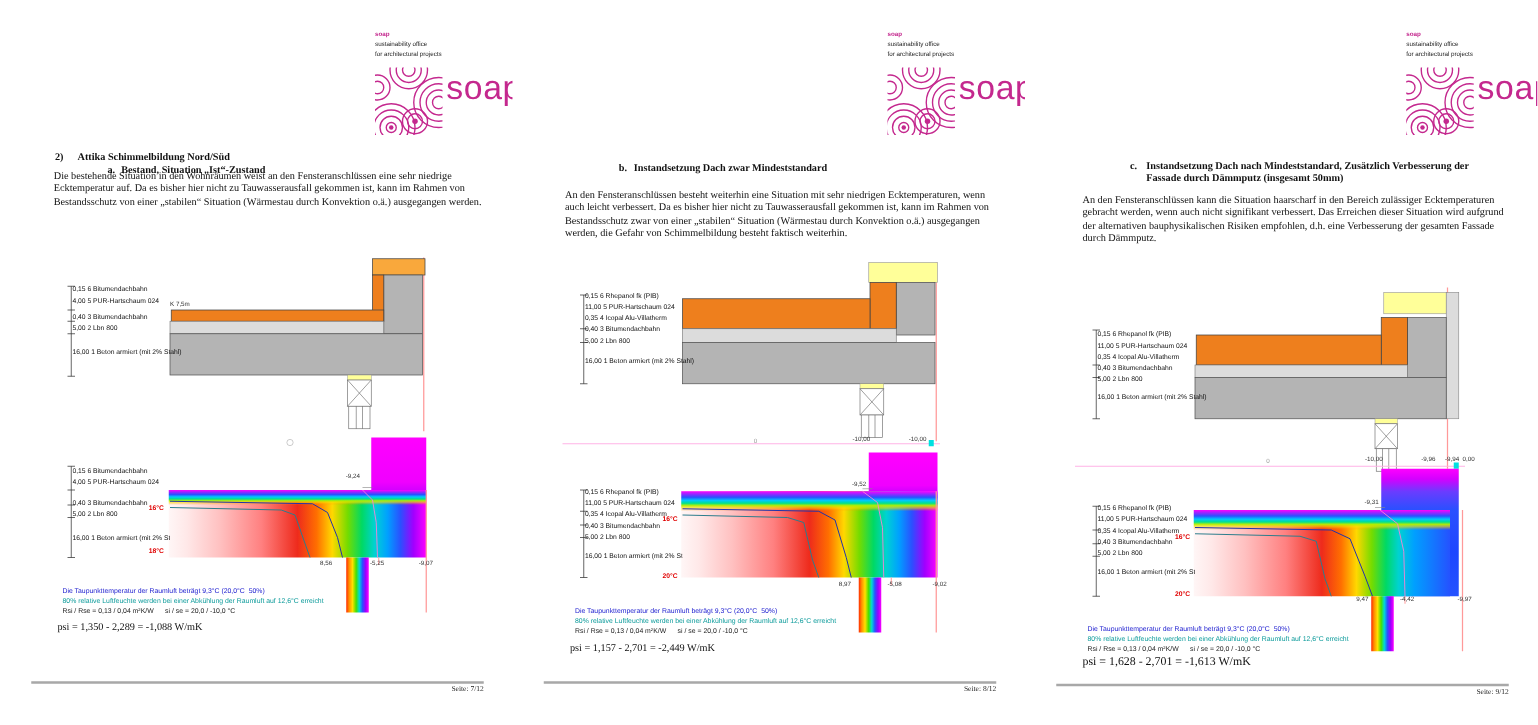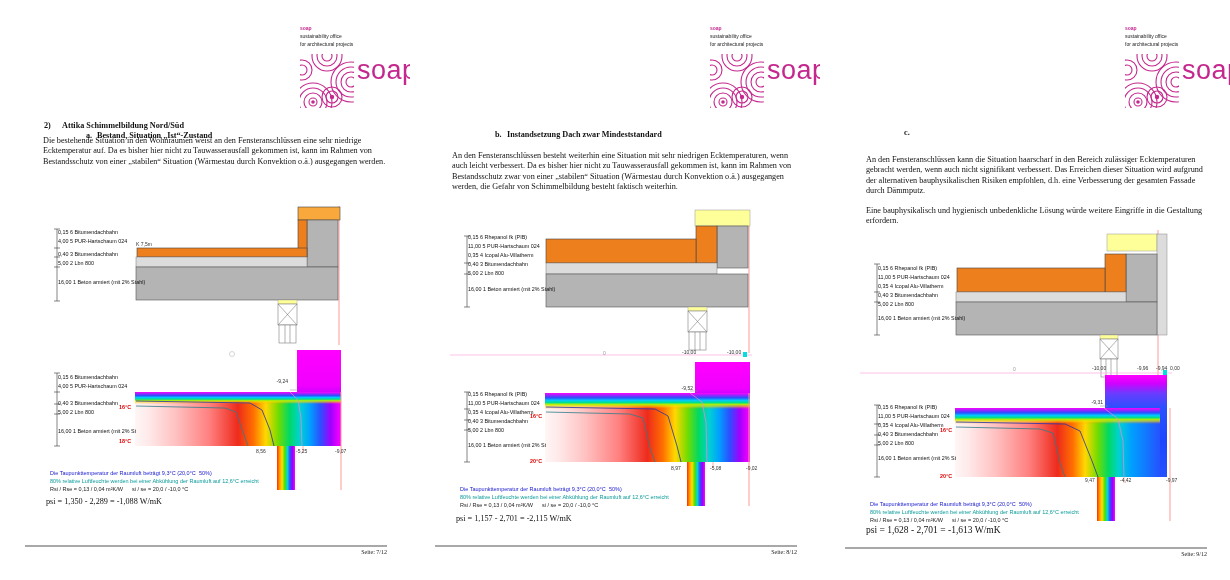--- a/index.html
+++ b/index.html
@@ -305,21 +305,21 @@
   <div class="iso" style="left:120px;top:413px">16°C</div>
   <div class="iso" style="left:120px;top:458px">20°C</div>
   <div class="num right" style="left:251px;top:385px;width:32px">-9,52</div>
   <div class="num" style="left:261px;top:465px">8,97</div>
   <div class="num" style="left:300px;top:465px">-5,08</div>
   <div class="num" style="left:336px;top:465px">-9,02</div>
 
   <div class="cap blue" style="left:50px;top:485px">Die Taupunkttemperatur der Raumluft beträgt 9,3°C (20,0°C  50%)</div>
   <div class="cap teal" style="left:50px;top:493px">80% relative Luftfeuchte werden bei einer Abkühlung der Raumluft auf 12,6°C erreicht</div>
   <div class="cap dark" style="left:50px;top:501px">Rsi / Rse = 0,13 / 0,04 m²K/W      si / se = 20,0 / -10,0 °C</div>
-  <div class="psi" style="left:46px;top:514px">psi = 1,157 - 2,701 = -2,115 W/mK</div>
+  <div class="psi" style="left:46px;top:514px">psi = 1,157 - 2,701 = -2,449 W/mK</div>
   <div class="footline" style="top:545px"></div>
   <div class="foot" style="top:549px">Seite: 8/12</div>
 </div>
 
 <div class="page" id="pg3">
   <div class="brand-soap abs" style="left:305px;top:25px">soap</div>
   <div class="brand-line abs" style="left:305px;top:33px">sustainability office</div>
   <div class="brand-line abs" style="left:305px;top:41px">for architectural projects</div>
   <svg style="left:305px;top:54px" width="54" height="54" viewBox="0 0 54 54">
     <g clip-path="url(#logo-clip)" stroke="#c4288e" fill="none" stroke-width="1.1">
@@ -338,22 +338,22 @@
           <circle cx="2" cy="16" r="10"></circle>
       <circle cx="32" cy="43" r="6"></circle>
           <circle cx="32" cy="43" r="10"></circle>
       <circle cx="32" cy="43" r="2.2" fill="#c4288e" stroke="none"></circle>
       <circle cx="13" cy="48" r="1.8" fill="#c4288e" stroke="none"></circle>
     </g>
   </svg>
   <div class="logo-soap" style="left:362px;top:57px">soap</div>
 
   <div class="hnum" style="left:84px;top:128px">c.</div>
+  <div class="htitle" style="left:97px;top:128px;width:276px">Instandsetzung Dach nach Mindeststandard, Zusätzlich Verbesserung der Fassade durch Dämmputz (insgesamt 50mm)</div>
   <div class="bodytxt" style="left:46px;top:155px;width:345px">An den Fensteranschlüssen kann die Situation haarscharf in den Bereich zulässiger Ecktemperaturen gebracht werden, wenn auch nicht signifikant verbessert. Das Erreichen dieser Situation wird aufgrund der alternativen bauphysikalischen Risiken empfohlen, d.h. eine Verbesserung der gesamten Fassade durch Dämmputz.</div>
-  <div class="bodytxt" style="left:46px;top:206px;width:345px">Eine bauphysikalisch und hygienisch unbedenkliche Lösung würde weitere Eingriffe in die Gestaltung erfordern.</div>
 
   <svg style="left:40px;top:230px" width="325" height="150" viewBox="0 0 325 150">
     <line x1="298" y1="0" x2="298" y2="145" stroke="#ff9999" stroke-width="1"></line>
     <rect x="247" y="4" width="50" height="17" fill="#ffff99" stroke="#999" stroke-width=".5"></rect>
     <rect x="297" y="4" width="10" height="101" fill="#dcdcdc" stroke="#888" stroke-width=".5"></rect>
     <rect x="266" y="24" width="31" height="48" fill="#b4b4b4" stroke="#555" stroke-width=".6"></rect>
     <rect x="245" y="24" width="21" height="38" fill="#ee7f1d" stroke="#444" stroke-width=".6"></rect>
     <rect x="97" y="38" width="148" height="24" fill="#ee7f1d" stroke="#444" stroke-width=".6"></rect>
     <rect x="96" y="62" width="170" height="10" fill="#dcdcdc" stroke="#777" stroke-width=".5"></rect>
     <rect x="96" y="72" width="201" height="33" fill="#b4b4b4" stroke="#555" stroke-width=".6"></rect>

